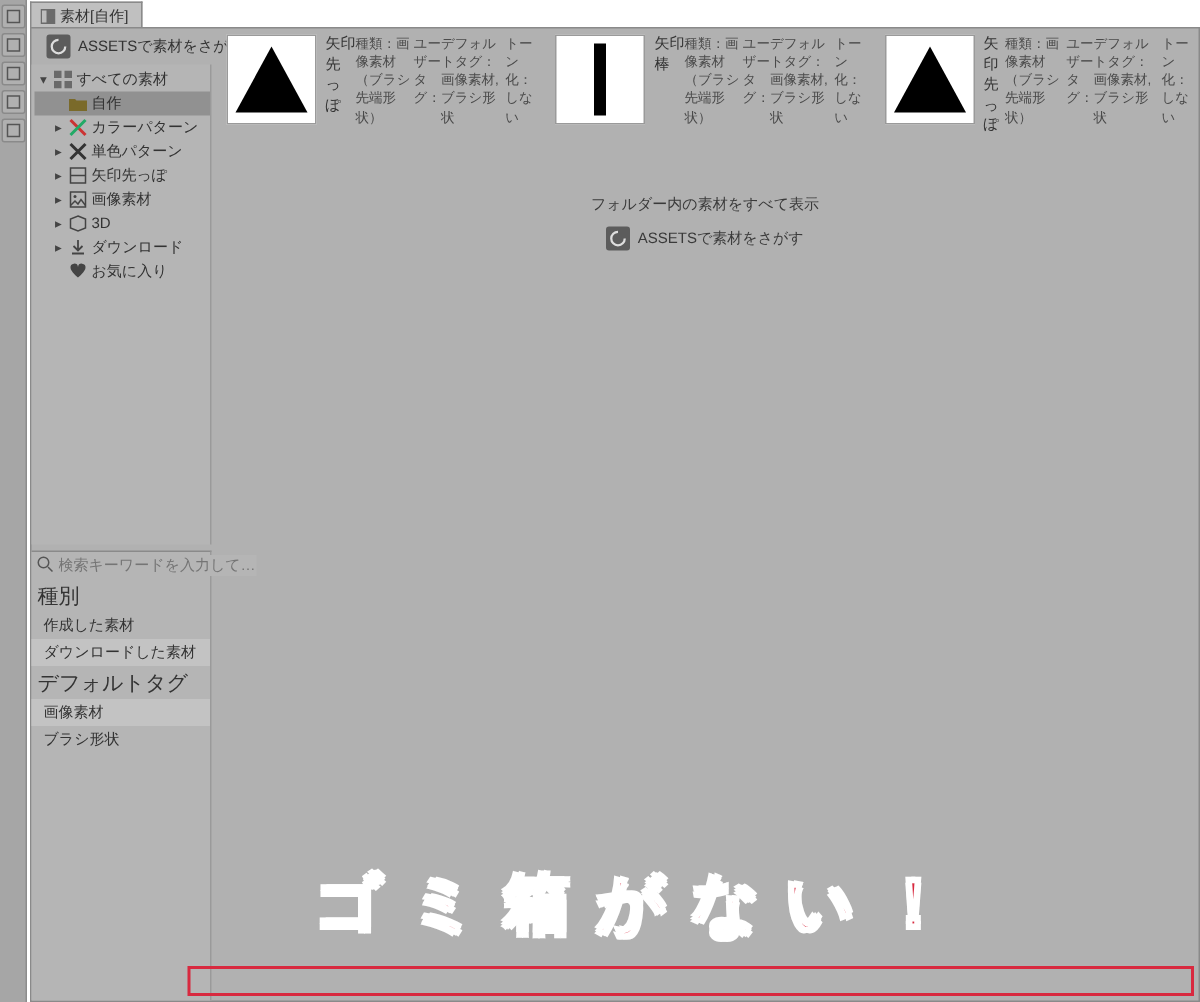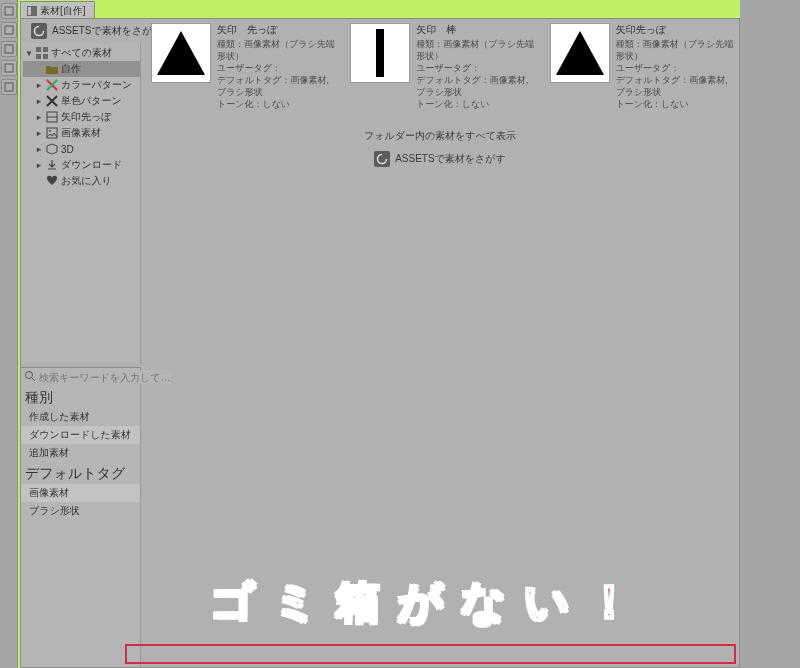--- a/index.html
+++ b/index.html
@@ -1,18 +1,18 @@
 <!DOCTYPE html>
 <html><head>
 <meta charset="utf-8">
 <style>
   * { box-sizing: border-box; margin: 0; padding: 0; font-family: "Meiryo", "Hiragino Kaku Gothic Pro", sans-serif; }
   html, body { width: 800px; height: 668px; background: #a6a6a6; overflow: hidden; font-size: 10px; color: #333; }
 
-  .root { position: relative; width: 740px; height: 668px; background: #bef264; }
+  .root { position: relative; width: 800px; height: 668px; background: #ffffff; }
 
   
   .tool-strip { position: absolute; left: 0; top: 0; width: 18px; height: 100%; background: #a6a6a6; border-right: 1px solid #8c8c8c; }
   .tool-strip .tbtn { width: 16px; height: 16px; margin: 3px 1px; background: #b0b0b0; border: 1px solid #8a8a8a; border-radius: 2px; display:flex; align-items:center; justify-content:center; }
   .tool-strip .tbtn svg { width:10px; height:10px; }
 
   
   .tab-bar { position: absolute; left: 20px; top: 0; height: 18px; display: flex; align-items: flex-end; gap: 2px; }
   .tab { height: 17px; background: #b4b4b4; border: 1px solid #8a8a8a; border-bottom: none; padding: 1px 8px 0 6px; display:flex; align-items:center; gap:3px; font-size: 10px; color:#333; }
   .tab.active { background: #c0c0c0; }
@@ -43,21 +43,21 @@
   .filter-item { font-size:10px; padding: 2px 4px 2px 8px; color:#333; }
   .filter-item.hl { background: #c3c3c3; }
 
   
   .content { position: absolute; left: 120px; top: 0; right: 0; bottom: 0; }
 
   .mat-row { position:absolute; left: 10px; top: 4px; right: 4px; display:flex; gap: 14px; }
   .mat { display:flex; gap:6px; width: 210px; }
   .thumb { width: 60px; height: 60px; background: #ffffff; border: 1px solid #9a9a9a; display:flex; align-items:center; justify-content:center; flex-shrink:0; }
   .thumb svg { width: 56px; height: 56px; }
-  .meta { display:flex; flex-direction:column; font-size:9px; color:#4a4a4a; line-height:1.35; }
+  .meta { display:flex; font-size:9px; color:#4a4a4a; line-height:1.35; }
   .meta .name { font-size:10px; color:#333; margin-bottom:1px; }
 
   .mid-links { position:absolute; top: 110px; left:0; right:0; display:flex; flex-direction:column; align-items:center; gap:8px; }
   .mid-link { font-size:10px; color:#3a3a3a; display:flex; align-items:center; gap:5px; }
 
   
   .annotation-text { position:absolute; left: 210px; bottom: 36px; font-size: 44px; font-weight: 700; letter-spacing: 18px; color: #d8293f; -webkit-text-stroke: 2px #ffffff; text-shadow: 2px 2px 0 #fff, -2px 2px 0 #fff, 2px -2px 0 #fff, -2px -2px 0 #fff; white-space: nowrap; }
   .annotation-box { position:absolute; left: 125px; right: 4px; bottom: 4px; height: 20px; border: 2px solid #d8293f; background: transparent; }
 
 </style>
@@ -223,21 +223,20 @@
       <div class="search-row">
         <span><svg width="12" height="12" viewBox="0 0 12 12">
               <circle cx="5" cy="5" r="3.5" fill="none" stroke="#555"></circle>
               <line x1="8" y1="8" x2="11" y2="11" stroke="#555"></line>
             </svg></span>
         <input class="search-input" placeholder="検索キーワードを入力して…" style="">
       </div>
       <div class="section-head">種別</div>
       <div class="filter-item">作成した素材</div>
       <div class="filter-item hl">ダウンロードした素材</div>
-      <div class="filter-item">追加素材</div>
       <div class="section-head">デフォルトタグ</div>
       <div class="filter-item hl">画像素材</div>
       <div class="filter-item">ブラシ形状</div>
     </div>
 
     <div class="content">
       <div class="mat-row">
 
         <div class="mat">
           <div class="thumb">

